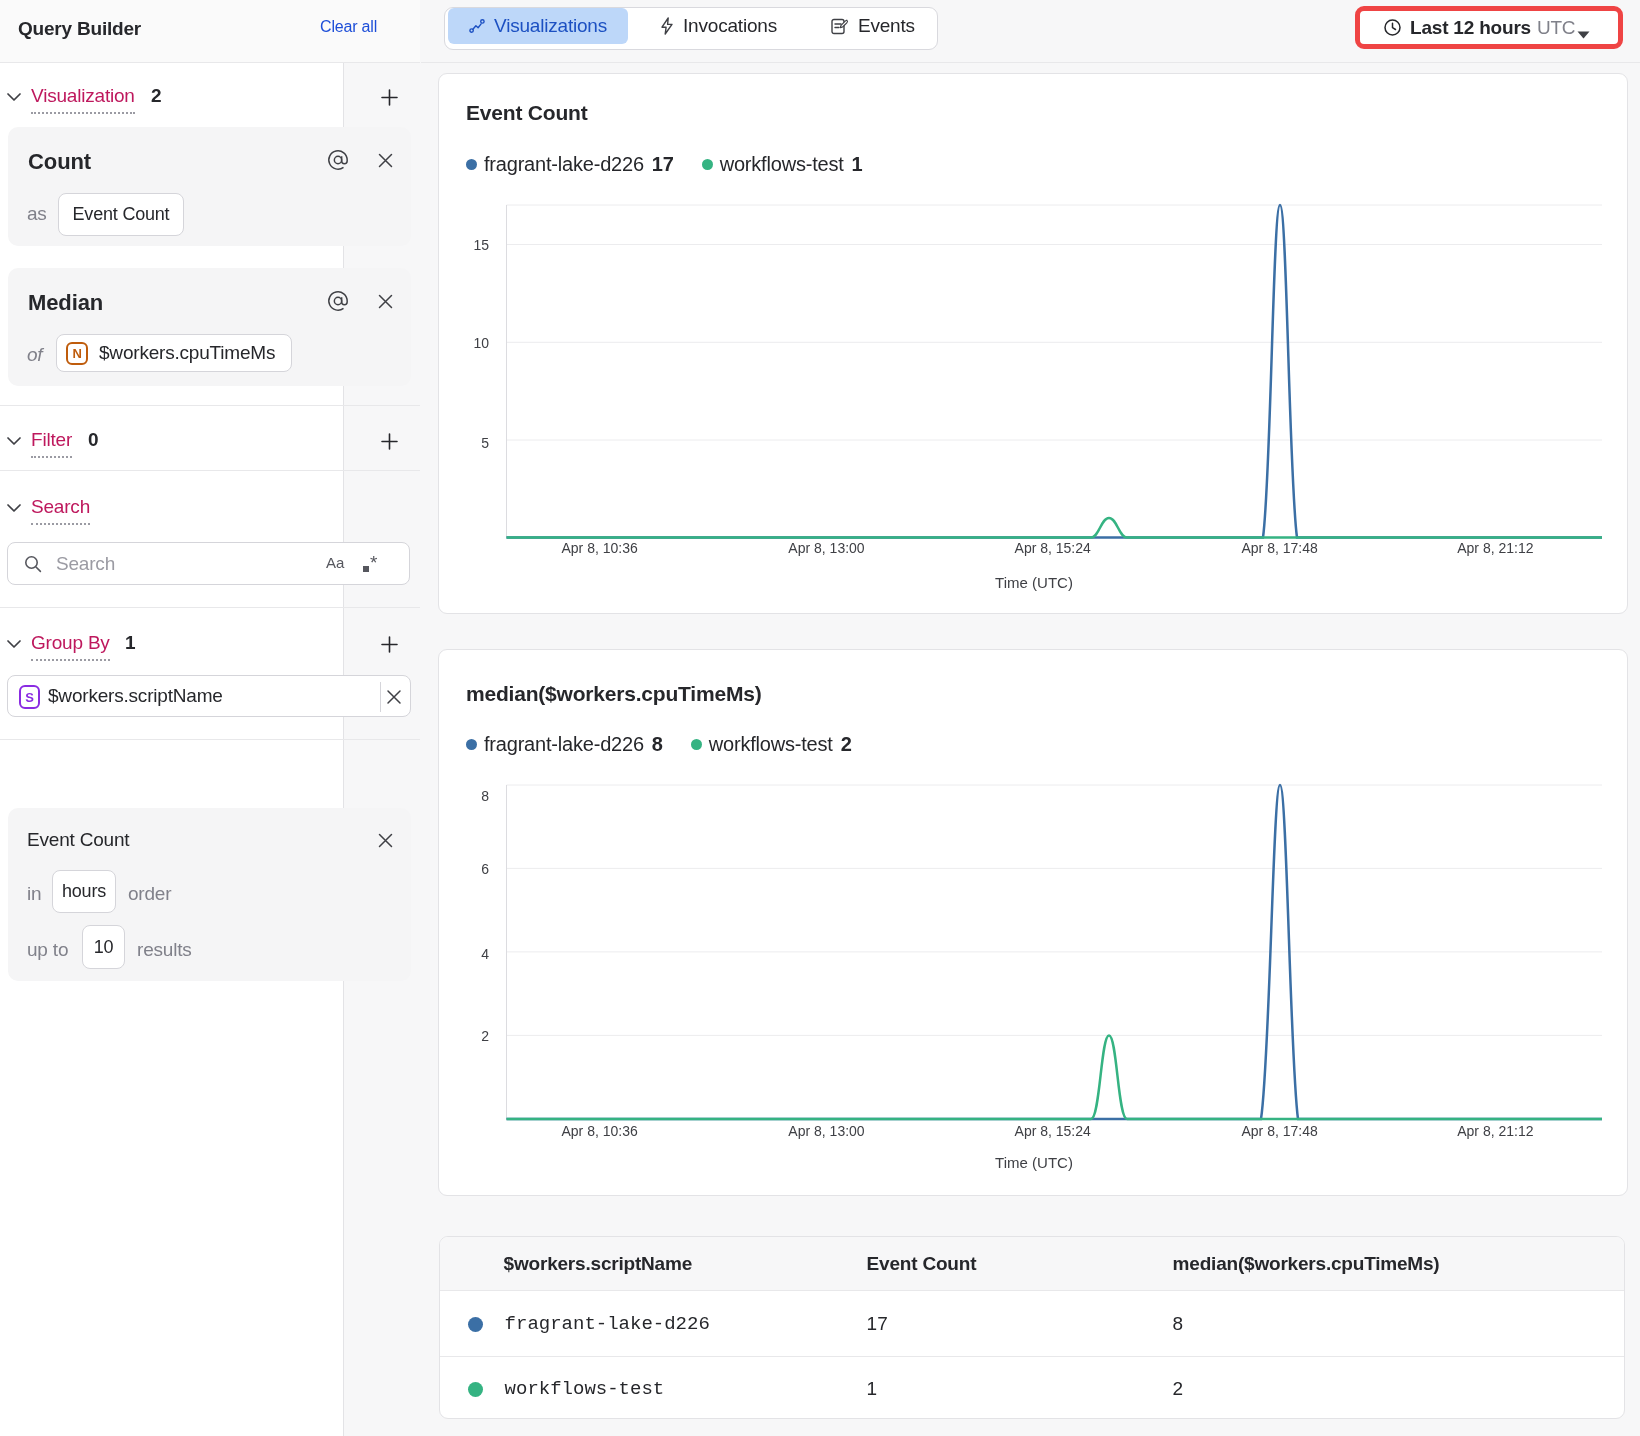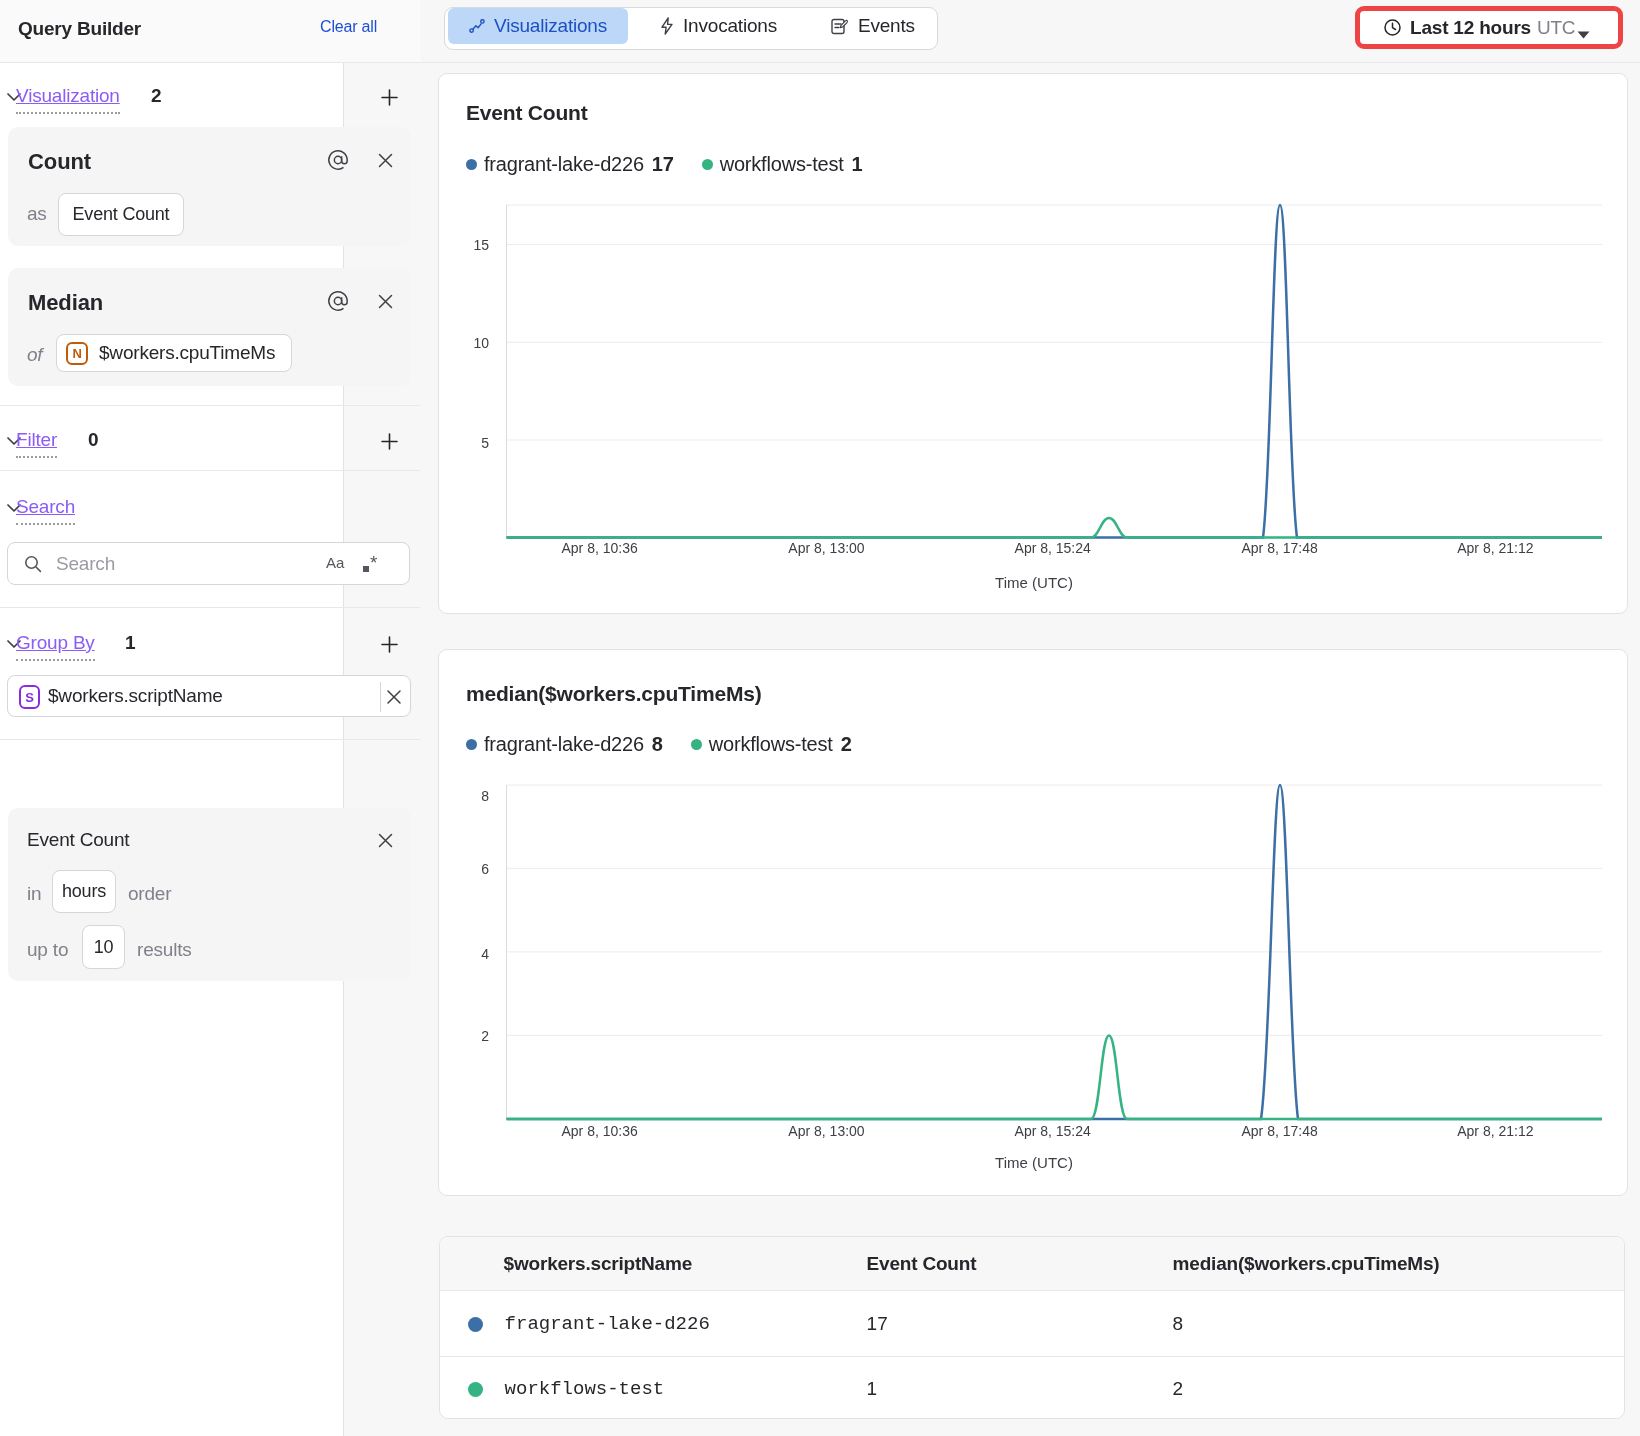--- a/index.html
+++ b/index.html
@@ -8,21 +8,21 @@
 #app { position:relative; width:1640px; height:1436px; }
 
 
 #sidebar { position:absolute; left:0; top:0; width:344px; height:1436px; background:#fff; border-right:1px solid #e3e3e6; }
 #sb-head { position:absolute; left:0; top:0; width:420px; height:63px; background:#fafafa; border-bottom:1px solid #e8e8ea; }
 #sb-head h1 { position:absolute; left:18px; top:18px; font-size:19px; font-weight:700; letter-spacing:-0.2px; color:#26272b; }
 #sb-head .clear { position:absolute; right:43px; top:18px; font-size:16px; color:#1d4ed8; letter-spacing:-0.2px; }
 
 .sec-head { position:absolute; left:0; width:420px; height:30px; }
 .sec-head .chev { position:absolute; left:7px; top:11px; }
-.sec-head .t { position:absolute; left:16px; top:3px; font-size:19px; color:#8b5cf6; letter-spacing:-0.2px; border-bottom:2px dotted #9b9ba3; padding-bottom:5px;text-decoration:underline; }
+.sec-head .t { position:absolute; left:31px; top:3px; font-size:19px; color:#be185d; letter-spacing:-0.2px; border-bottom:2px dotted #9b9ba3; padding-bottom:5px; }
 .sec-head .cnt { position:absolute; font-size:19px; font-weight:700; color:#26272b; top:3px; }
 .sec-head .plus { position:absolute; left:381px; top:7px; }
 
 .gcard { position:absolute; left:8px; width:403px; background:#f5f5f6; border-radius:10px; }
 .gcard .title { position:absolute; left:20px; font-size:22px; font-weight:700; color:#26272b; letter-spacing:-0.1px; }
 .gcard .at { position:absolute; left:319px; }
 .gcard .xi { position:absolute; left:370px; }
 .lbl { position:absolute; font-size:19px; color:#80818a; letter-spacing:-0.2px; }
 .wbox { position:absolute; background:#fff; border:1px solid #d5d5da; border-radius:8px; display:flex; align-items:center; justify-content:center; font-size:18px; color:#26272b; letter-spacing:-0.2px; }
 

